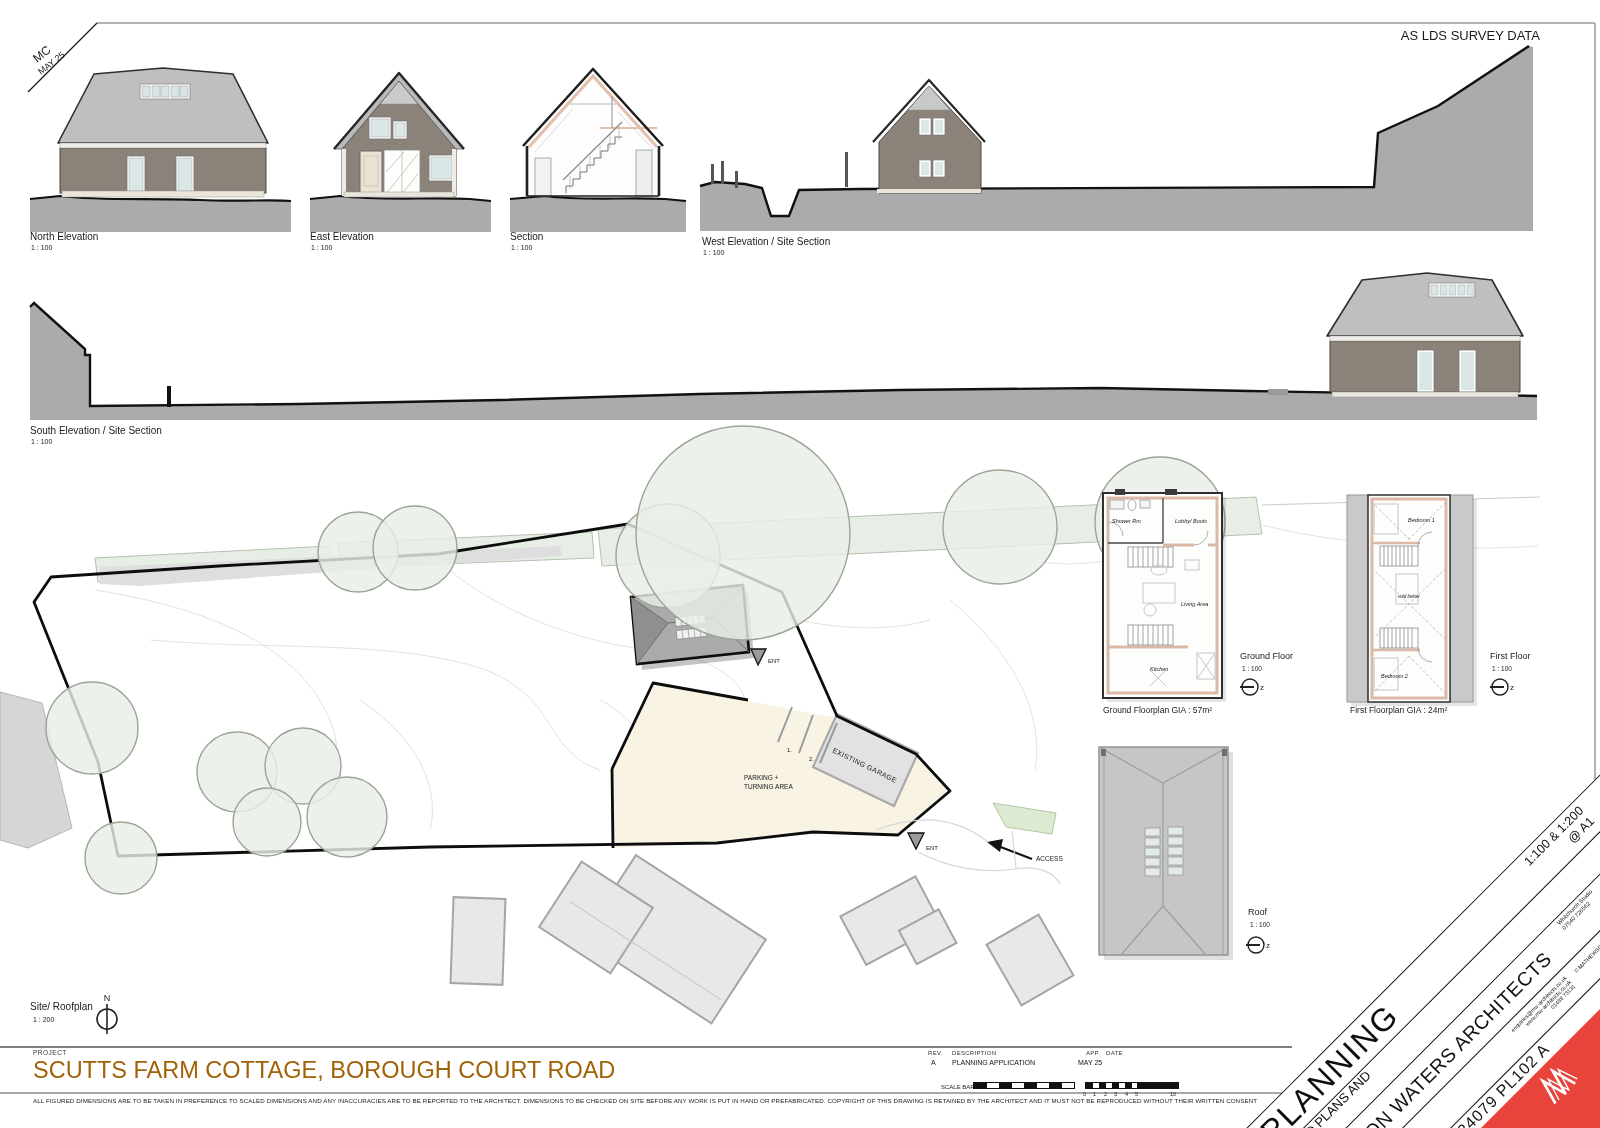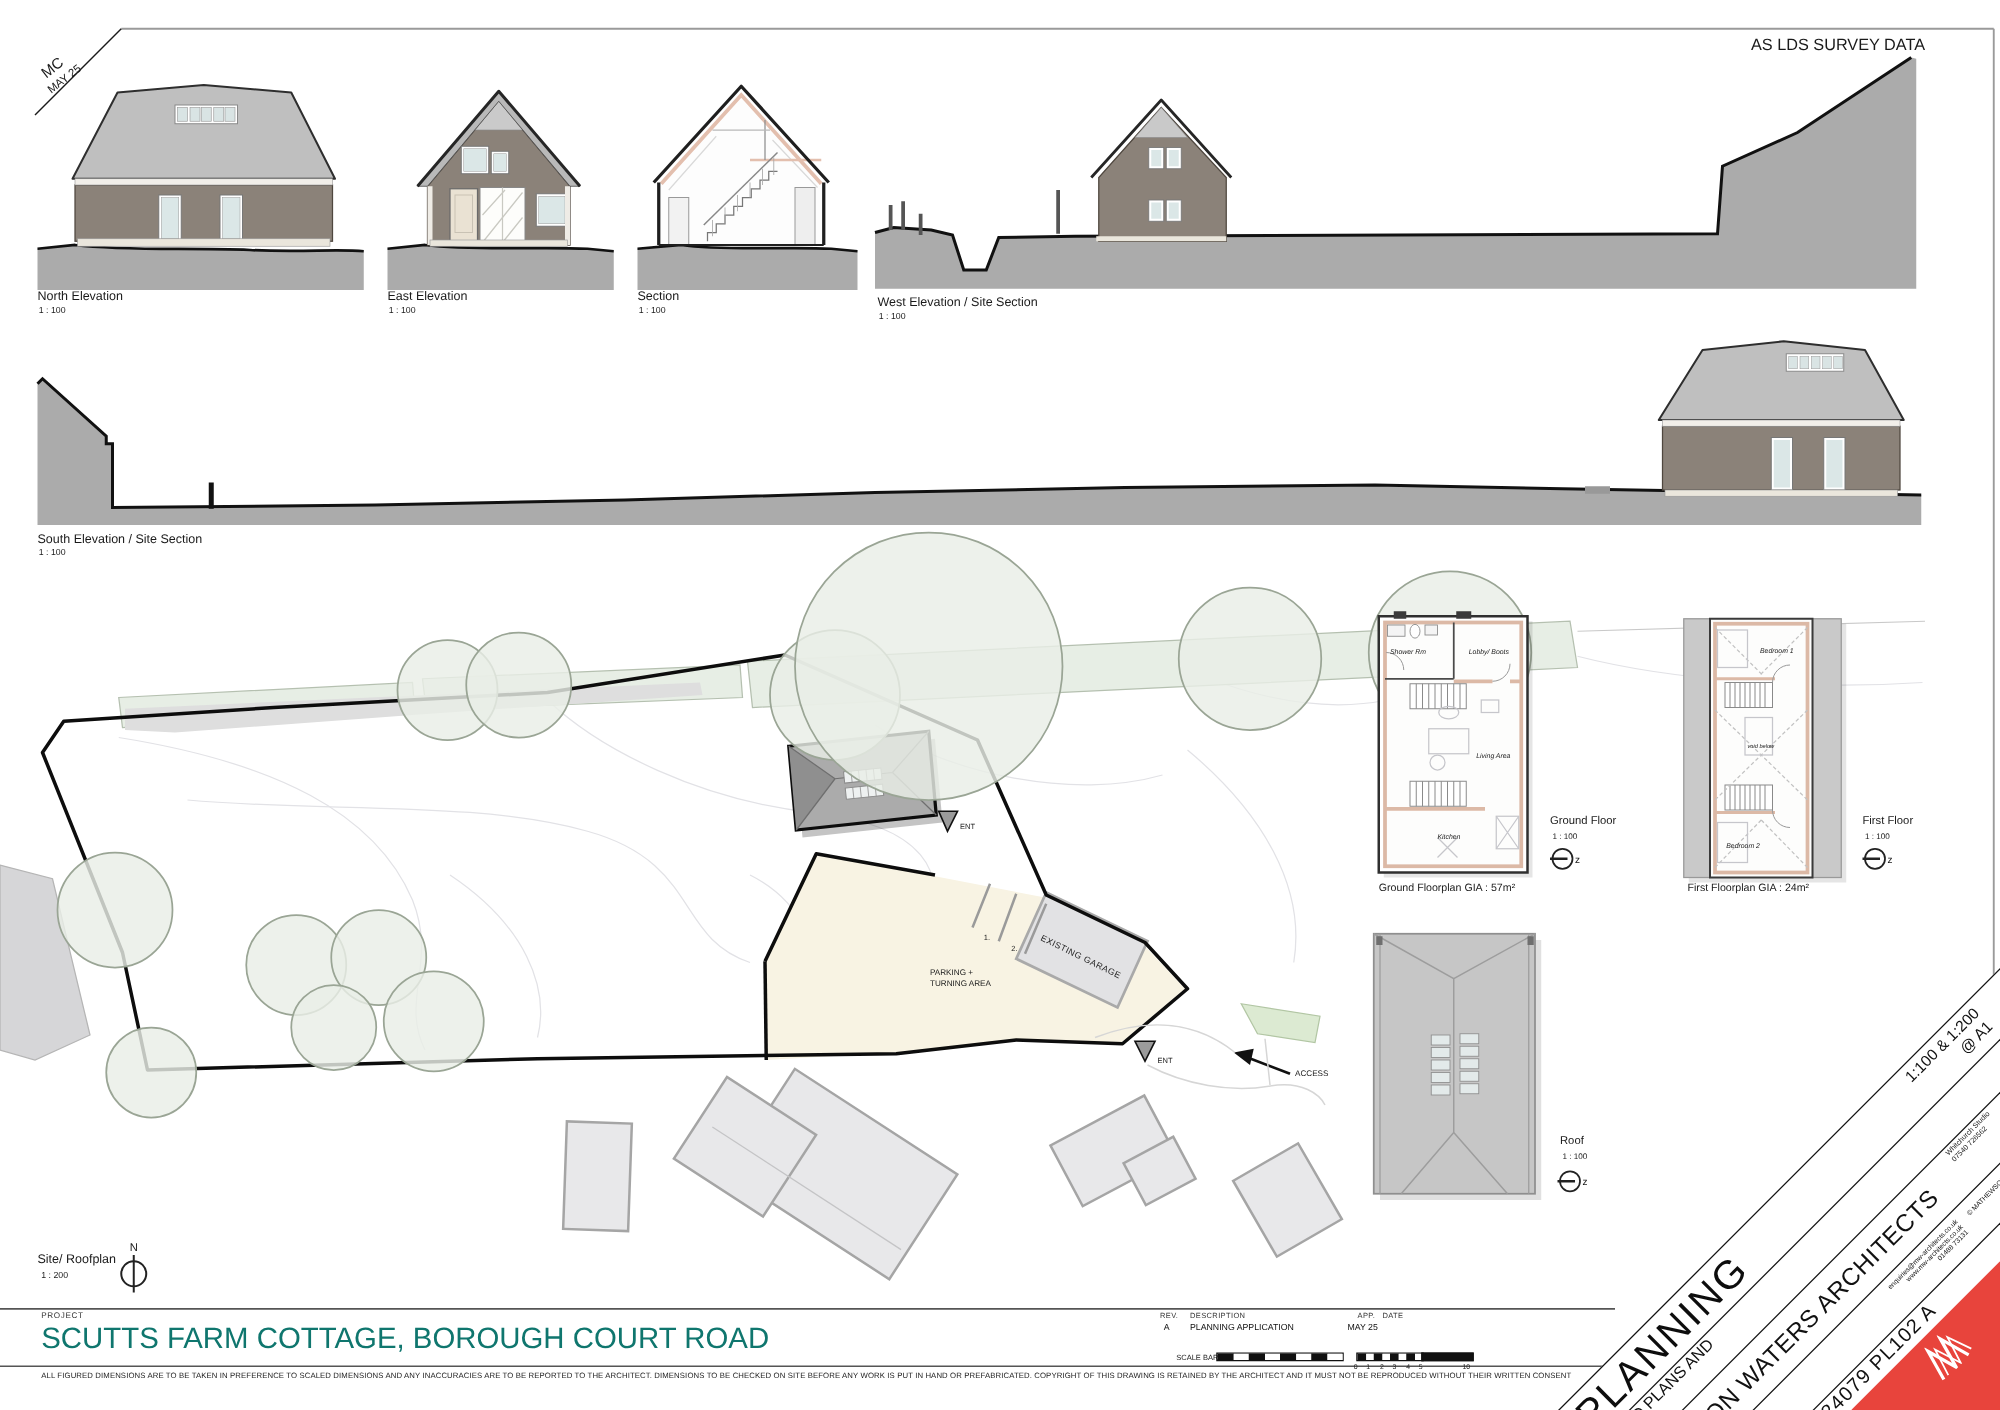--- a/index.html
+++ b/index.html
@@ -4,21 +4,21 @@
 <style>
   html,body{margin:0;padding:0;background:#e9e9e9;}
   #sheet{position:relative;width:1600px;height:1128px;background:#ffffff;overflow:hidden;
          font-family:"Liberation Sans",sans-serif;color:#111;}
   svg{position:absolute;left:0;top:0;font-family:"Liberation Sans",sans-serif;}
   svg text{fill:#1a1a1a;}
   .abs{position:absolute;}
   .nowrap{white-space:nowrap;}
   
   #project-label{left:33px;top:1049px;font-size:6.5px;letter-spacing:.5px;color:#333;}
-  #project-title{left:33px;top:1057px;font-size:23.5px;color:#0f766e;}
+  #project-title{left:33px;top:1057px;font-size:23.5px;color:#a16207;}
   .revhdr{font-size:6px;color:#333;letter-spacing:.3px;}
   .revval{font-size:7px;color:#111;}
   #scalebar-label{left:941px;top:1084px;font-size:6px;color:#222;}
   .sbar{position:absolute;display:flex;border:1px solid #111;height:5px;box-sizing:content-box;}
   .sbar div{flex:1;}
   .sb-b{background:#111;} .sb-w{background:#fff;}
   .sbnum{position:absolute;font-size:5.5px;color:#222;}
   #disclaimer{left:33px;top:1097px;font-size:6.2px;letter-spacing:.1px;color:#222;}
   
   #tb{left:1150px;top:939px;width:640px;height:166px;transform:rotate(-45deg);

